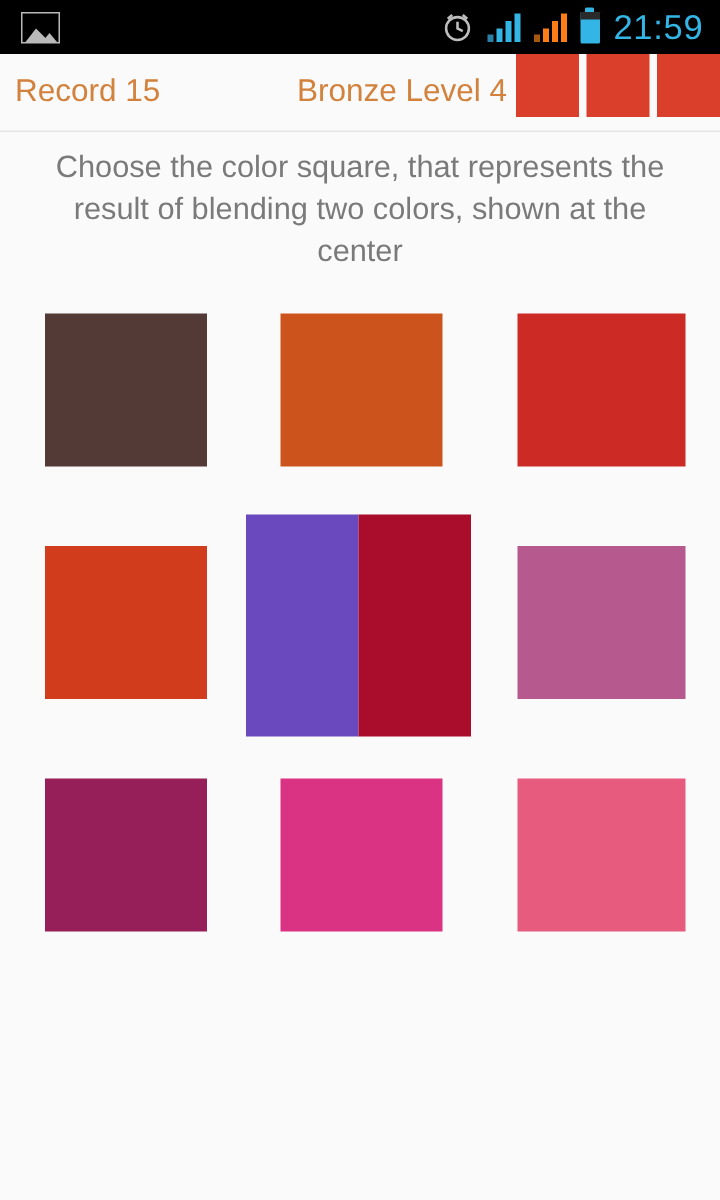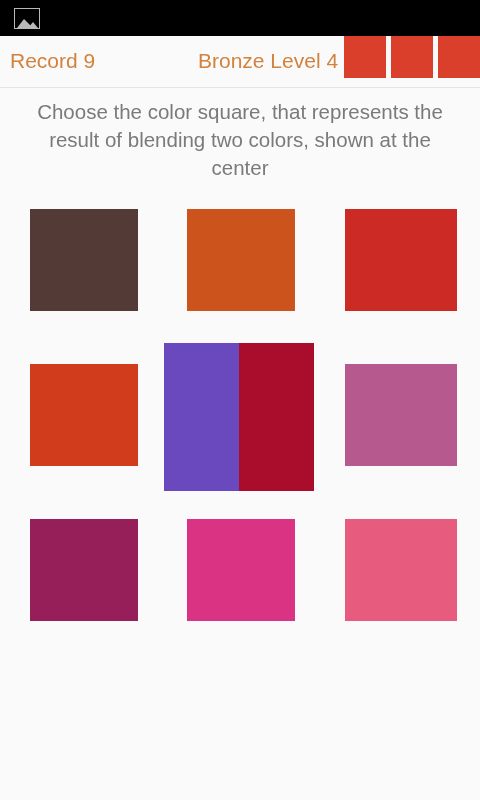--- a/index.html
+++ b/index.html
@@ -118,24 +118,46 @@
   }
   #center-left, #center-right{ width:50%; height:100%; }
 </style>
 </head>
 <body style="background: rgb(250, 250, 250);">
 
 <div id="status-bar">
   <div id="status-left">
     <span class="photo-icon"></span>
   </div>
+  <div id="status-right">
+    <svg class="alarm-icon" width="22" height="22" viewBox="0 0 22 22">
+      <circle cx="11" cy="12" r="7.6" fill="none" stroke="#bdbdbd" stroke-width="1.7"></circle>
+      <path d="M11 7.5 L11 12 L14.5 13.8" fill="none" stroke="#bdbdbd" stroke-width="1.7"></path>
+      <path d="M4.5 5.5 L7.5 3" fill="none" stroke="#bdbdbd" stroke-width="1.8"></path>
+      <path d="M17.5 5.5 L14.5 3" fill="none" stroke="#bdbdbd" stroke-width="1.8"></path>
+    </svg>
+    <span class="sig blue">
+      <i></i>
+        <i></i>
+        <i></i>
+        <i></i>
+    </span>
+    <span class="sig orange">
+      <i></i>
+        <i></i>
+        <i></i>
+        <i></i>
+    </span>
+    <span class="batt"></span>
+    <span id="clock" style="color: rgb(51, 181, 229);">21:59</span>
+  </div>
 </div>
 
 <div id="header-bar">
-  <span id="record-label" style="color: rgb(210, 130, 60);">Record 9</span>
+  <span id="record-label" style="color: rgb(210, 130, 60);">Record 15</span>
   <span id="level-label" style="color: rgb(210, 130, 60);">Bronze Level 4</span>
   <div id="lives">
     <span class="life" style="background: rgb(217, 63, 43);"></span>
     <span class="life" style="background: rgb(217, 63, 43);"></span>
     <span class="life" style="background: rgb(217, 63, 43);"></span>
   </div>
 </div>
 
 <div id="instruction" style="color: rgb(122, 122, 122);">Choose the color square, that represents the result of blending two colors, shown at the center</div>
 

